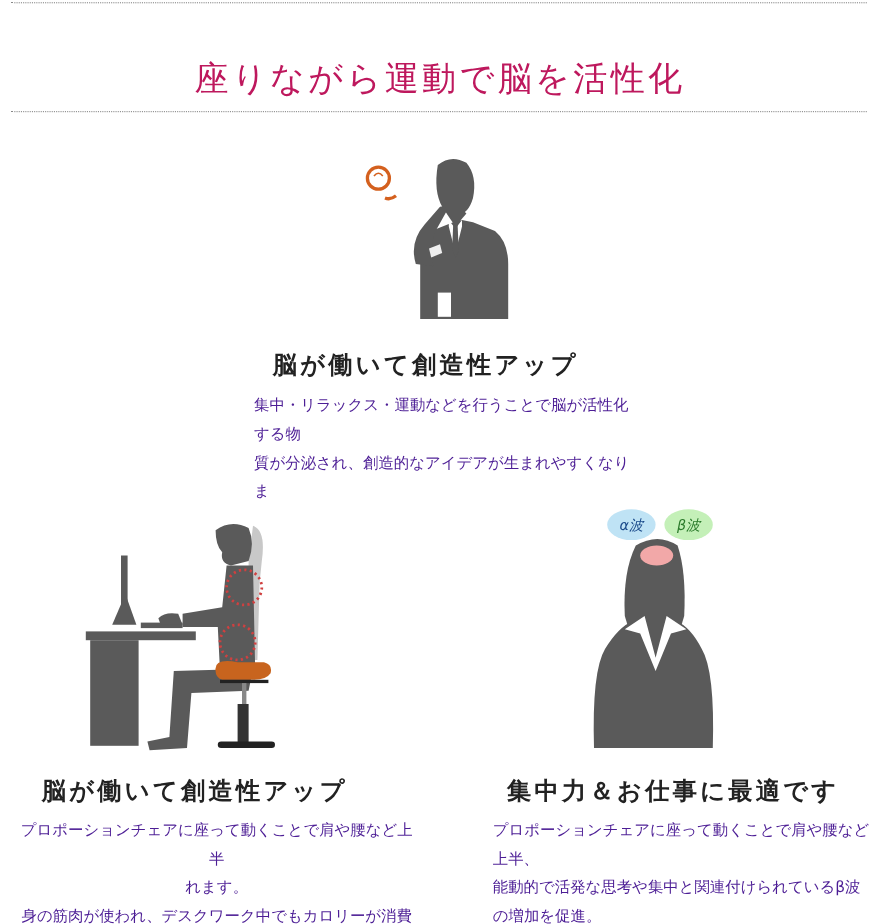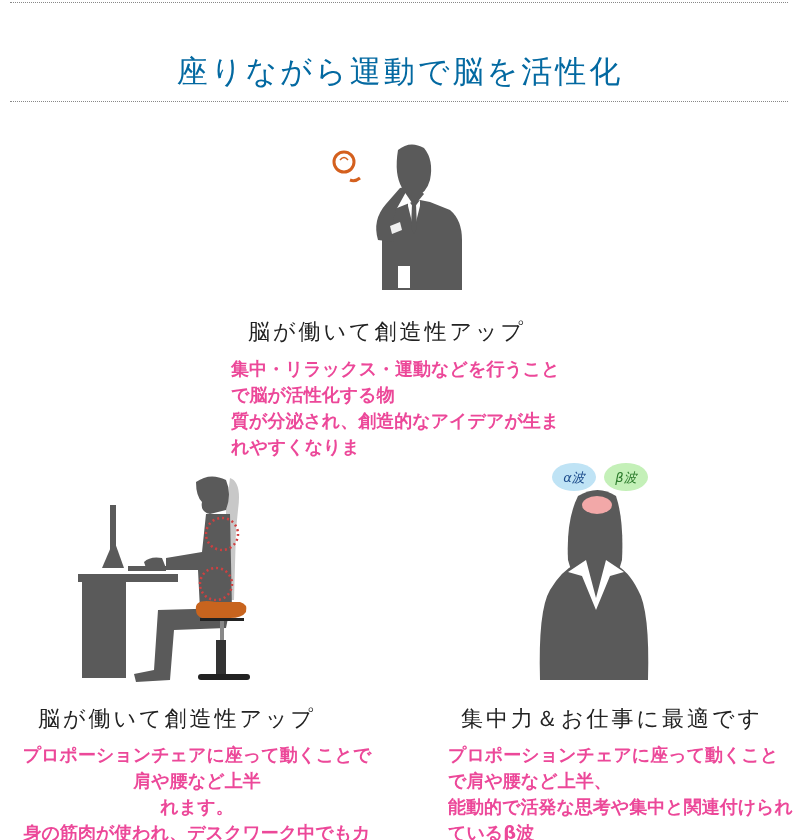--- a/index.html
+++ b/index.html
@@ -1,24 +1,24 @@
 <!DOCTYPE html>
 <html><head>
 <meta charset="utf-8">
 <style>
   html, body { margin: 0; padding: 0; background: #ffffff; }
   body { width: 800px; height: 840px; position: relative; overflow: hidden;
          font-family: "DejaVu Sans", "Liberation Sans", sans-serif; color: #222; }
   .dotline { position: absolute; left: 10px; width: 778px; height: 0;
              border-top: 1px dotted #888; }
   .main-title { position: absolute; left: 0; width: 800px; top: 30px; text-align: center;
-                font-size: 31px; letter-spacing: 3px; color: #0369a1; font-weight: normal; }
+                font-size: 31px; letter-spacing: 3px; color: #be185d; font-weight: normal; }
   .sec-title { position: absolute; font-size: 22px; letter-spacing: 3px; color: #222;
-               font-weight: normal; white-space: nowrap; }
-  .sec-body { position: absolute; font-size: 18px; line-height: 26px; color: #ec4899; font-weight: bold; }
+               font-weight: bold; white-space: nowrap; }
+  .sec-body { position: absolute; font-size: 14px; line-height: 26px; color: #4c1d95; }
   .illus { position: absolute; }
 </style>
 </head>
 <body>
 
 <div class="dotline" style="top:2px;"></div>
 <h1 class="main-title">座りながら運動で脳を活性化</h1>
 <div class="dotline" style="top:101px;"></div>
 
 <div class="illus" style="left:320px;top:130px;width:160px;height:170px;">

